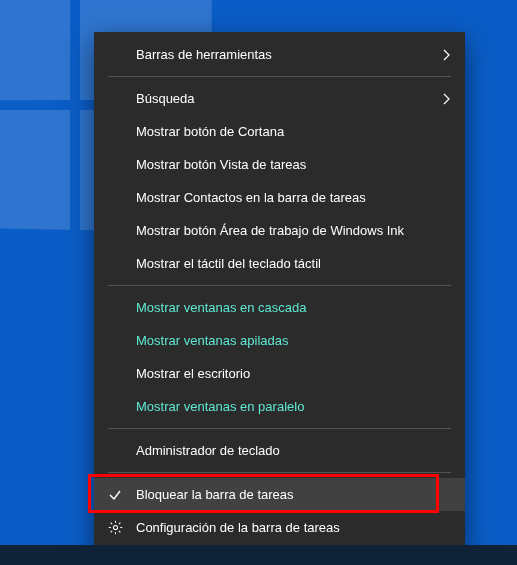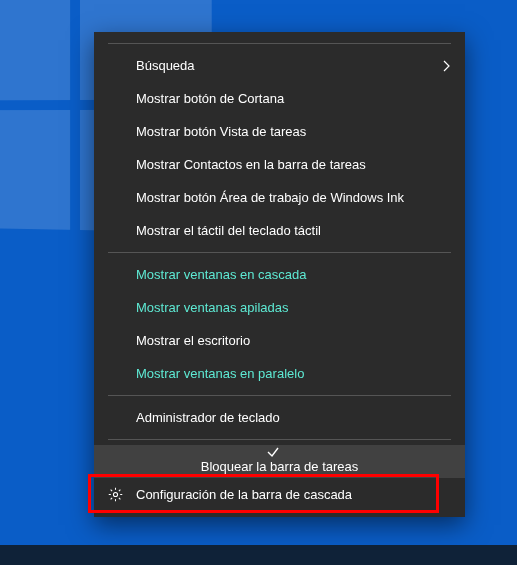--- a/index.html
+++ b/index.html
@@ -50,21 +50,20 @@
   .menu-item {
     display: flex;
     align-items: center;
     height: 33px;
     padding: 0 14px 0 14px;
     position: relative;
     cursor: default;
   }
   .menu-item.hover {
     background: #414141;
-    flex-direction: column;
   }
   .menu-item .icon-slot {
     width: 28px;
     display: flex;
     align-items: center;
     justify-content: flex-start;
     flex-shrink: 0;
   }
   .menu-item .label {
     flex: 1 1 auto;
@@ -97,20 +96,29 @@
   <div class="win-logo">
     <div class="sq tl"></div>
       <div class="sq tr"></div>
     <div class="sq bl"></div>
       <div class="sq br"></div>
   </div>
 </div>
 
 <div class="context-menu">
 
+  <div class="menu-item">
+    <span class="icon-slot"></span>
+    <span class="label">Barras de herramientas</span>
+    <span class="chev">
+      <svg width="8" height="12" viewBox="0 0 8 12">
+          <path d="M1 1 L6 6 L1 11" stroke="#ffffff" stroke-width="1.2" fill="none"></path>
+        </svg>
+    </span>
+  </div>
 
   <div class="separator"></div>
 
   <div class="menu-item">
     <span class="icon-slot"></span>
     <span class="label">Búsqueda</span>
     <span class="chev">
       <svg width="8" height="12" viewBox="0 0 8 12">
           <path d="M1 1 L6 6 L1 11" stroke="#ffffff" stroke-width="1.2" fill="none"></path>
         </svg>
@@ -191,20 +199,20 @@
           <line x1="8" y1="13" x2="8" y2="15.2"></line>
           <line x1="0.8" y1="8" x2="3" y2="8"></line>
           <line x1="13" y1="8" x2="15.2" y2="8"></line>
           <line x1="2.8" y1="2.8" x2="4.4" y2="4.4"></line>
           <line x1="11.6" y1="11.6" x2="13.2" y2="13.2"></line>
           <line x1="2.8" y1="13.2" x2="4.4" y2="11.6"></line>
           <line x1="11.6" y1="4.4" x2="13.2" y2="2.8"></line>
         </g>
       </svg>
     </span>
-    <span class="label">Configuración de la barra de cascada</span>
+    <span class="label">Configuración de la barra de tareas</span>
   </div>
 
 </div>
 
 <div class="highlight-box" id="hl" style="left: 88px; top: 474px; width: 351px; height: 39px;"></div>
 
 <div class="taskbar"></div>
 
 </body></html>

